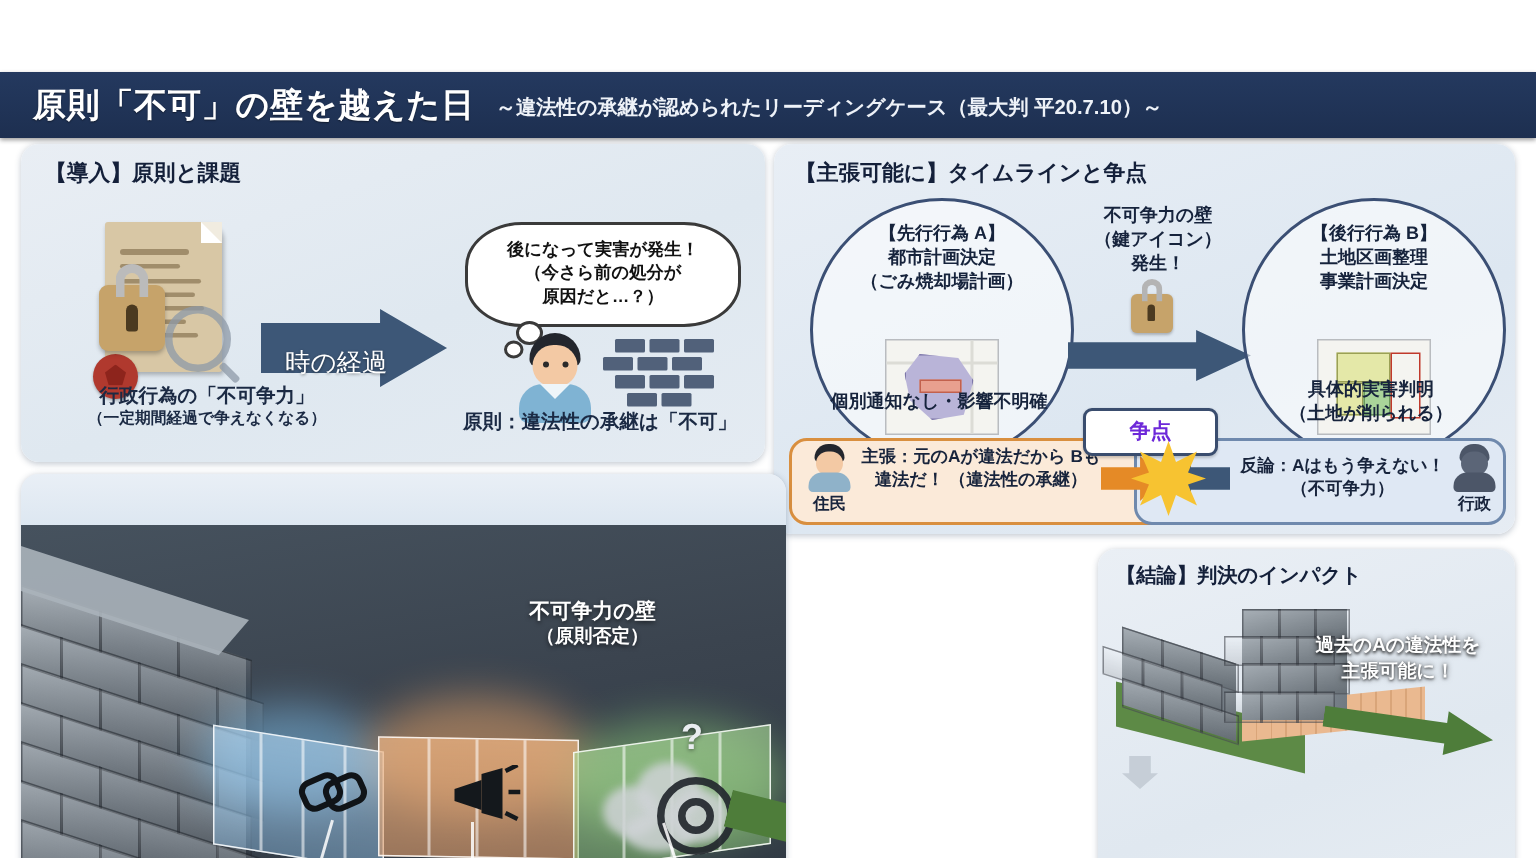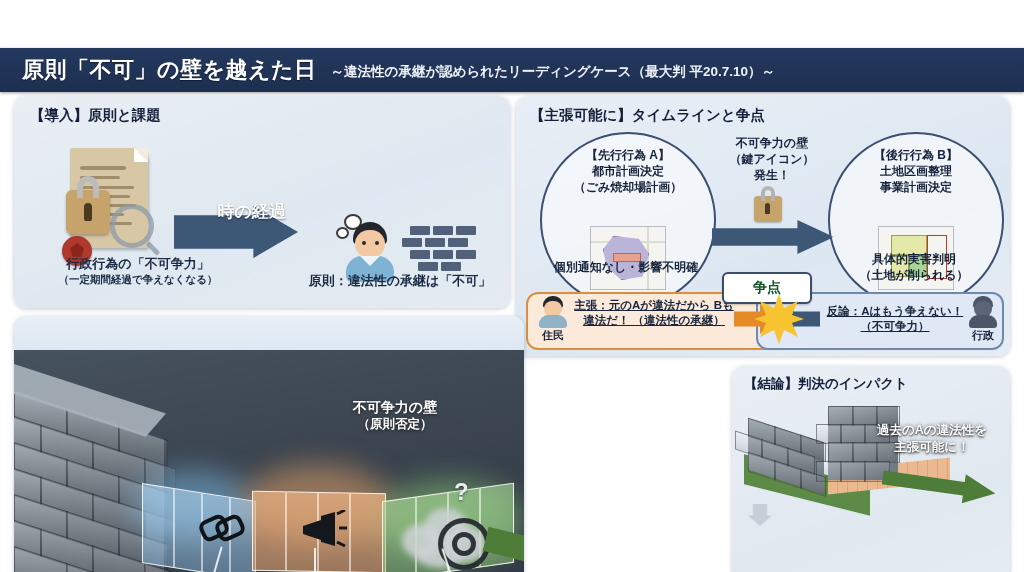--- a/index.html
+++ b/index.html
@@ -56,22 +56,22 @@
      background:#4b3a20;border-radius:4px 4px 2px 2px;}
   .magni{position:absolute;left:96px;top:108px;width:34px;height:34px;border:5px solid #8e9aa8;
      border-radius:50%;opacity:.75;}
   .magni:after{content:"";position:absolute;right:-12px;bottom:-8px;width:16px;height:5px;
      background:#8e9aa8;transform:rotate(45deg);border-radius:2px;}
 
   .big-arrow{position:absolute;left:160px;top:110px;width:124px;height:52px;
      background:#3d5777;
      clip-path:polygon(0 18%,64% 18%,64% 0,100% 50%,64% 100%,64% 82%,0 82%);
      box-shadow:0 2px 3px rgba(0,0,0,.2);}
-  .arrow-label{position:absolute;left:176px;top:104px;width:96px;text-align:right;
-     color:#ffffff;font-weight:bold;font-size:17px;text-shadow:0 1px 2px rgba(0,0,0,.45);}
+  .arrow-label{position:absolute;left:176px;top:134px;width:96px;text-align:left;
+     color:#ffffff;font-weight:normal;font-size:17px;text-shadow:0 1px 2px rgba(0,0,0,.45);}
 
   .thought{position:absolute;left:296px;top:52px;width:180px;height:66px;
      background:#ffffff;border:2.5px solid #3a3a3a;border-radius:38px/30px;
      display:flex;align-items:center;justify-content:center;text-align:center;}
   .thought-txt{font-size:11.5px;font-weight:bold;color:#111;line-height:1.32;}
   .bub1,.bub2{position:absolute;background:#fff;border:2.5px solid #3a3a3a;border-radius:50%;}
   .bub1{left:330px;top:118px;width:14px;height:12px;}
   .bub2{left:322px;top:131px;width:9px;height:8px;}
 
   .person{position:absolute;left:330px;top:126px;width:52px;height:60px;}
@@ -126,29 +126,29 @@
   .arrow2{position:absolute;left:196px;top:124px;width:122px;height:34px;background:#3d5777;
     clip-path:polygon(0 24%,70% 24%,70% 0,100% 50%,70% 100%,70% 76%,0 76%);}
 
   .under{position:absolute;text-align:center;font-weight:bold;font-size:12px;color:#16233c;
     line-height:1.3;}
   #p2 .underA{left:8px;top:164px;width:204px;}
   #p2 .underB{left:300px;top:156px;width:196px;}
 
   .soutenbox{position:absolute;left:206px;top:176px;width:86px;height:28px;background:#fff;
     border:2px solid #3a4d6e;border-radius:6px;display:flex;align-items:center;
-    justify-content:center;font-weight:bold;font-size:14px;color:#14532d;z-index:5;
+    justify-content:center;font-weight:bold;font-size:14px;color:#6d28d9;z-index:5;
     box-shadow:0 1px 2px rgba(0,0,0,.2);font-family:Liberation Serif, serif;}
 
   .debate-l{position:absolute;left:10px;top:196px;width:248px;height:54px;background:#fbead9;
     border:2px solid #d98f3f;border-radius:12px;}
   .debate-r{position:absolute;left:240px;top:196px;width:244px;height:54px;background:#dfe8f4;
     border:2px solid #6f89ad;border-radius:12px;}
   .debate-txt{position:absolute;font-weight:bold;font-size:11.5px;color:#18243c;
-    line-height:1.32;text-align:center;text-decoration:underline;}
+    line-height:1.32;text-align:center;}
   .role{position:absolute;font-weight:bold;font-size:11px;color:#18243c;text-align:center;width:40px;}
 
   .av{position:absolute;width:30px;height:30px;}
   .av .h{position:absolute;left:5px;top:0;width:20px;height:12px;background:#23262d;border-radius:10px 10px 3px 3px;}
   .av .f{position:absolute;left:6px;top:5px;width:18px;height:16px;background:#f3c9a4;border-radius:8px;}
   .av .b{position:absolute;left:1px;top:19px;width:28px;height:13px;background:#8fb2c9;border-radius:9px 9px 3px 3px;}
   .av.gov .h{background:#4c5668;}
   .av.gov .f{background:#5b6577;}
   .av.gov .b{background:#4c5668;}
 
@@ -256,20 +256,25 @@
       <div class="doc-line" style="top:65px;width:44px;"></div>
       <div class="doc-line" style="top:74px;width:52px;"></div>
       <div class="seal"></div>
     </div>
     <div class="lock-ico"></div>
     <div class="magni"></div>
 
     <div class="big-arrow"></div>
     <div class="arrow-label">時の経過</div>
 
+    <div class="thought">
+      <div class="thought-txt" style="white-space:pre-line">後になって実害が発生！
+（今さら前の処分が
+原因だと…？）</div>
+    </div>
     <div class="bub1"></div>
     <div class="bub2"></div>
 
     <div class="person">
       <div class="p-hair"></div>
         <div class="p-face"></div>
       <div class="p-eye" style="left:18px;"></div>
         <div class="p-eye" style="left:31px;"></div>
       <div class="p-body"></div>
         <div class="p-collar"></div>

